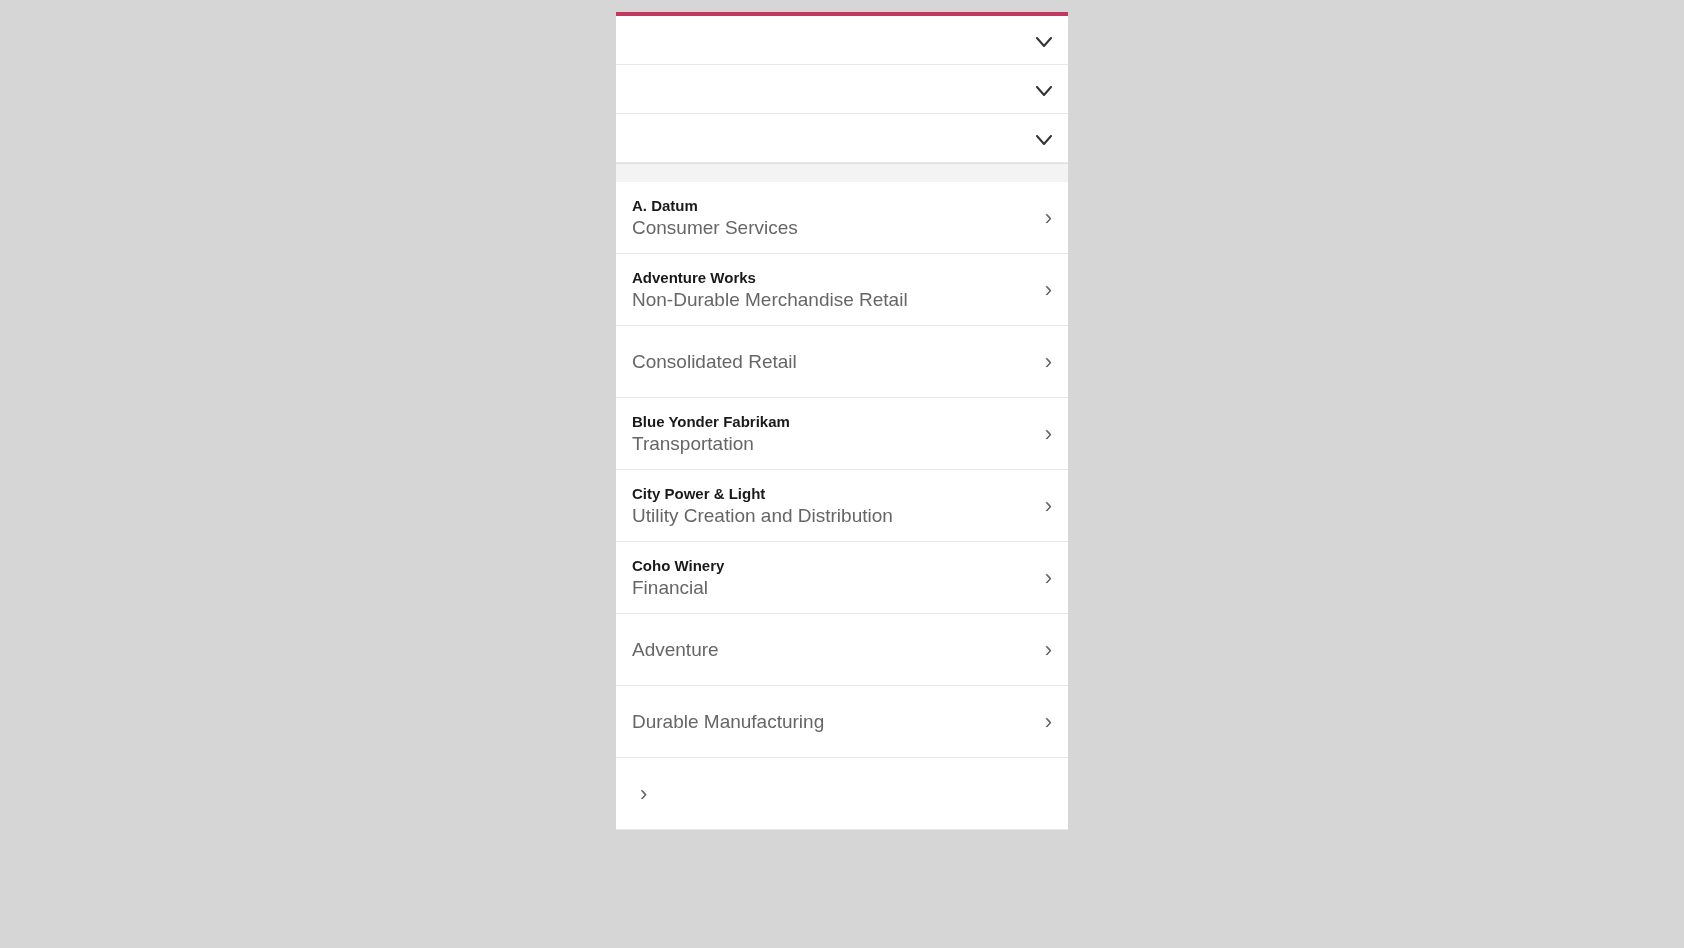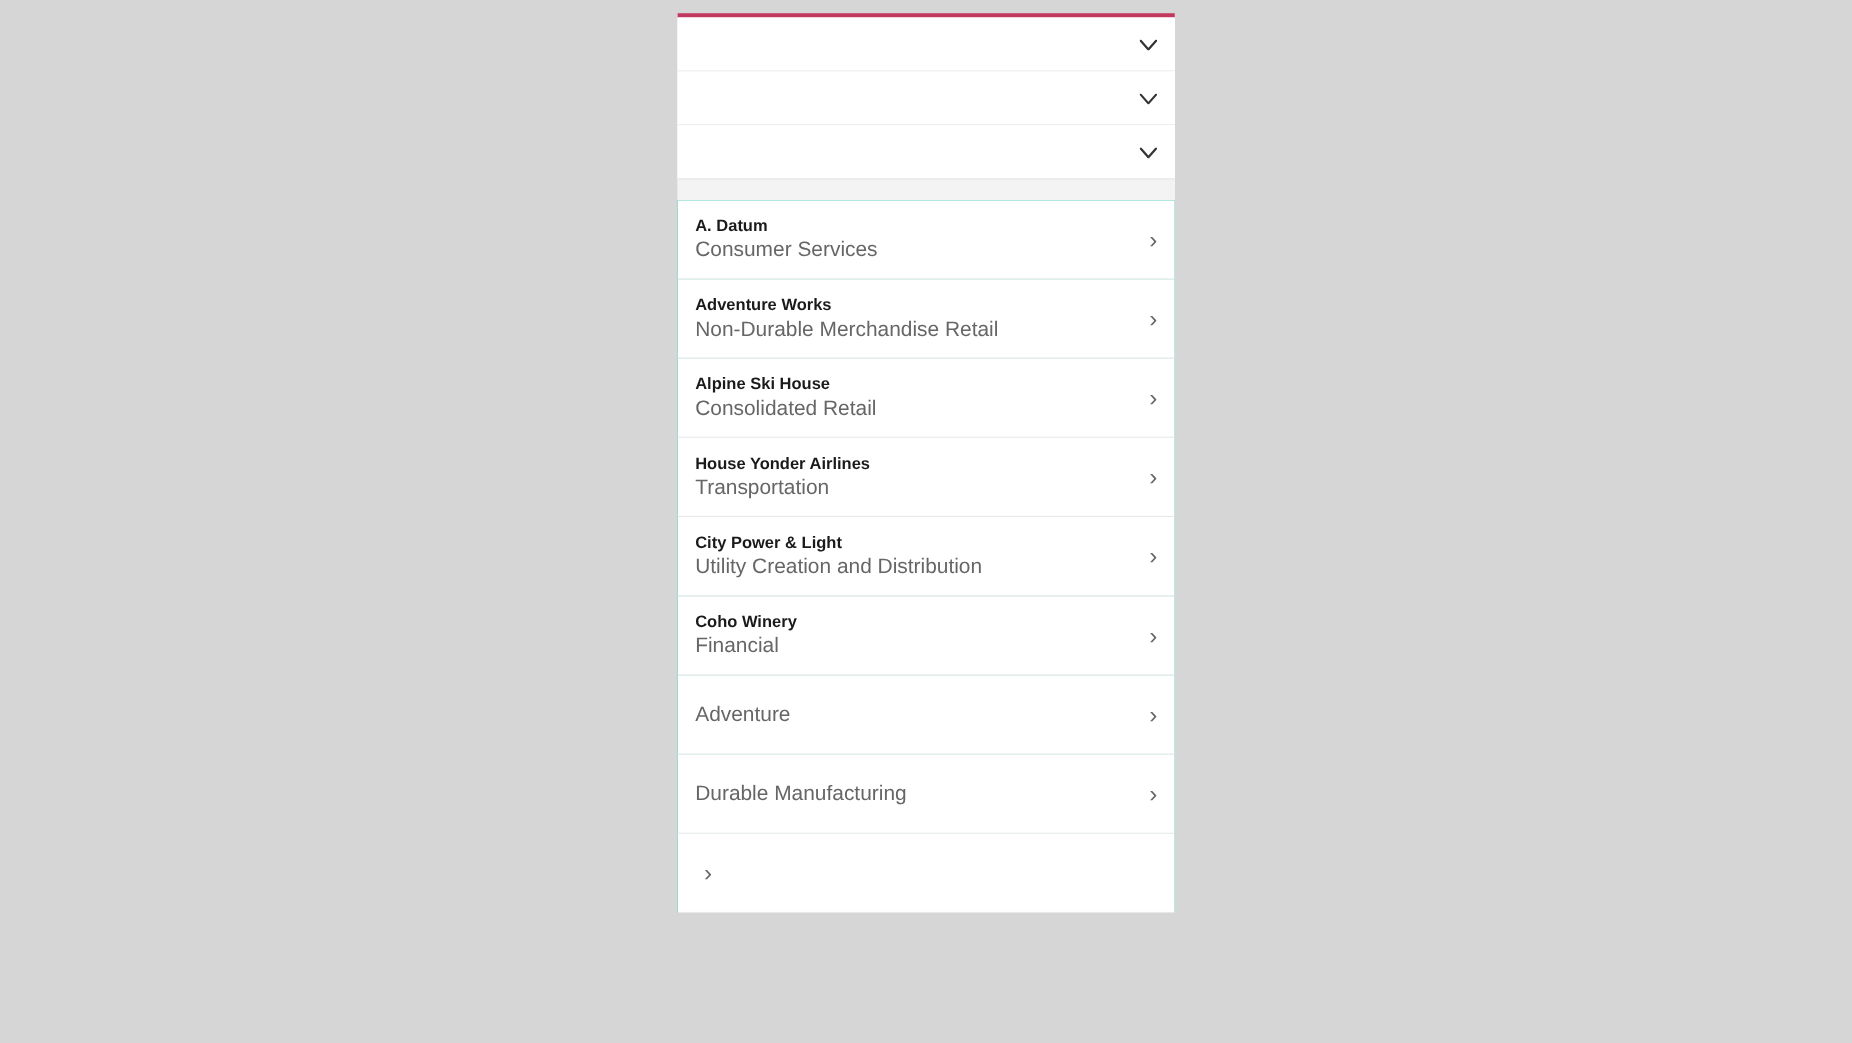--- a/index.html
+++ b/index.html
@@ -62,21 +62,21 @@
       font-size: 16px;
       font-weight: bold;
     }
 
     .spacer-row {
       height: 18px;
       background: #f3f3f3;
     }
 
     .list-container {
-      background: #14b8a6;
+      background: #a3a3a3;
       overflow-y: auto;
       flex: 1;
     }
 
     .list-item {
       display: flex;
       align-items: center;
       justify-content: space-between;
       padding: 14px 16px;
       border-bottom: 1px solid #e8e8e8;
@@ -167,28 +167,27 @@
       </div>
       <div class="list-item">
         <div class="list-item-content">
           <div class="list-item-title">Adventure Works</div>
           <div class="list-item-subtitle">Non-Durable Merchandise Retail</div>
         </div>
         <span class="chevron-right" style="font-size: 22px; color: rgb(102, 102, 102);">›</span>
       </div>
       <div class="list-item">
         <div class="list-item-content">
-          <div class="list-item-title">Alpine Ski House</div>
           <div class="list-item-subtitle">Consolidated Retail</div>
         </div>
         <span class="chevron-right" style="font-size: 22px; color: rgb(102, 102, 102);">›</span>
       </div>
       <div class="list-item">
         <div class="list-item-content">
-          <div class="list-item-title">House Yonder Airlines</div>
+          <div class="list-item-title">Blue Yonder Fabrikam</div>
           <div class="list-item-subtitle">Transportation</div>
         </div>
         <span class="chevron-right" style="font-size: 22px; color: rgb(102, 102, 102);">›</span>
       </div>
       <div class="list-item">
         <div class="list-item-content">
           <div class="list-item-title">City Power &amp; Light</div>
           <div class="list-item-subtitle">Utility Creation and Distribution</div>
         </div>
         <span class="chevron-right" style="font-size: 22px; color: rgb(102, 102, 102);">›</span>

